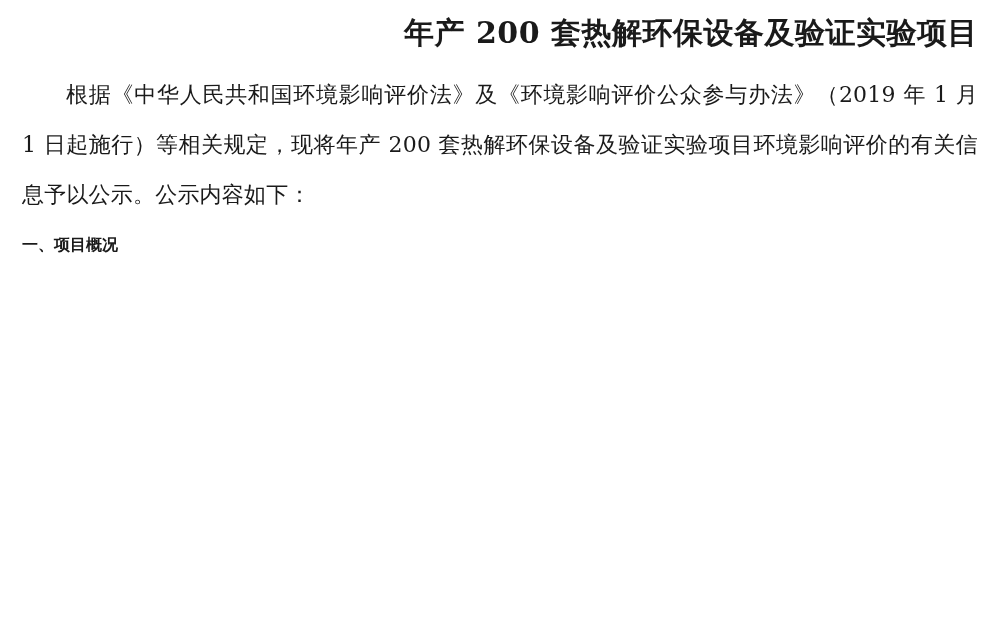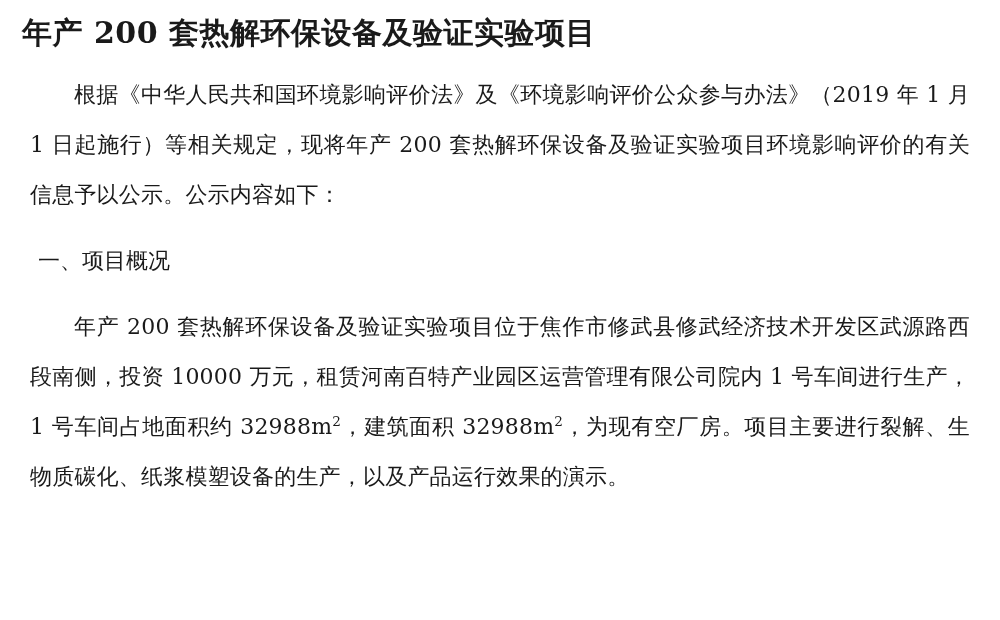--- a/index.html
+++ b/index.html
@@ -15,51 +15,51 @@
     overflow: hidden;
   }
   .page {
     width: 1000px;
     height: 620px;
     box-sizing: border-box;
     padding: 10px 22px 0 22px;
     position: relative;
   }
   .doc-title {
-    text-align: left;
+    text-align: right;
     font-size: 30px;
     line-height: 46px;
     font-weight: 700;
     letter-spacing: 0.5px;
     margin: 0;
     padding: 0;
   }
   .doc-title .line1 {
     display: block;
   }
   .doc-title .line2 {
     display: block;
     margin-top: 2px;
   }
   .body-text {
     font-size: 22px;
     line-height: 50px;
     text-align: justify;
     text-justify: inter-ideograph;
-    margin: 8px;
+    margin: 0;
     letter-spacing: 0.2px;
   }
   .para-indent {
     text-indent: 2em;
   }
   .section-heading {
-    font-size: 22px;
+    font-size: 16px;
     line-height: 50px;
-    margin: 16px;
-    font-weight: 400;
+    margin: 0;
+    font-weight: 700;
   }
   .first-block {
     margin-top: 14px;
   }
   sup {
     font-size: 0.62em;
     vertical-align: super;
     line-height: 0;
   }
 </style>
@@ -69,15 +69,14 @@
 <div class="page">
 
   <h1 class="doc-title">
     <span class="line1">年产 200 套热解环保设备及验证实验项目</span>
   </h1>
 
   <p class="body-text para-indent first-block">根据《中华人民共和国环境影响评价法》及《环境影响评价公众参与办法》（2019 年 1 月 1 日起施行）等相关规定，现将年产 200 套热解环保设备及验证实验项目环境影响评价的有关信息予以公示。公示内容如下：</p>
 
   <p class="section-heading">一、项目概况</p>
 
-  <p class="body-text para-indent"><span>年产 200 套热解环保设备及验证实验项目位于焦作市修武县修武经济技术开发区武源路西段南侧，投资 10000 万元，租赁河南百特产业园区运营管理有限公司院内 1 号车间进行生产，1 号车间占地面积约 32988m</span><sup>2</sup><span>，建筑面积 32988m</span><sup>2</sup><span>，为现有空厂房。项目主要进行裂解、生物质碳化、纸浆模塑设备的生产，以及产品运行效果的演示。</span></p>
 
 </div>
 
 </body></html>

